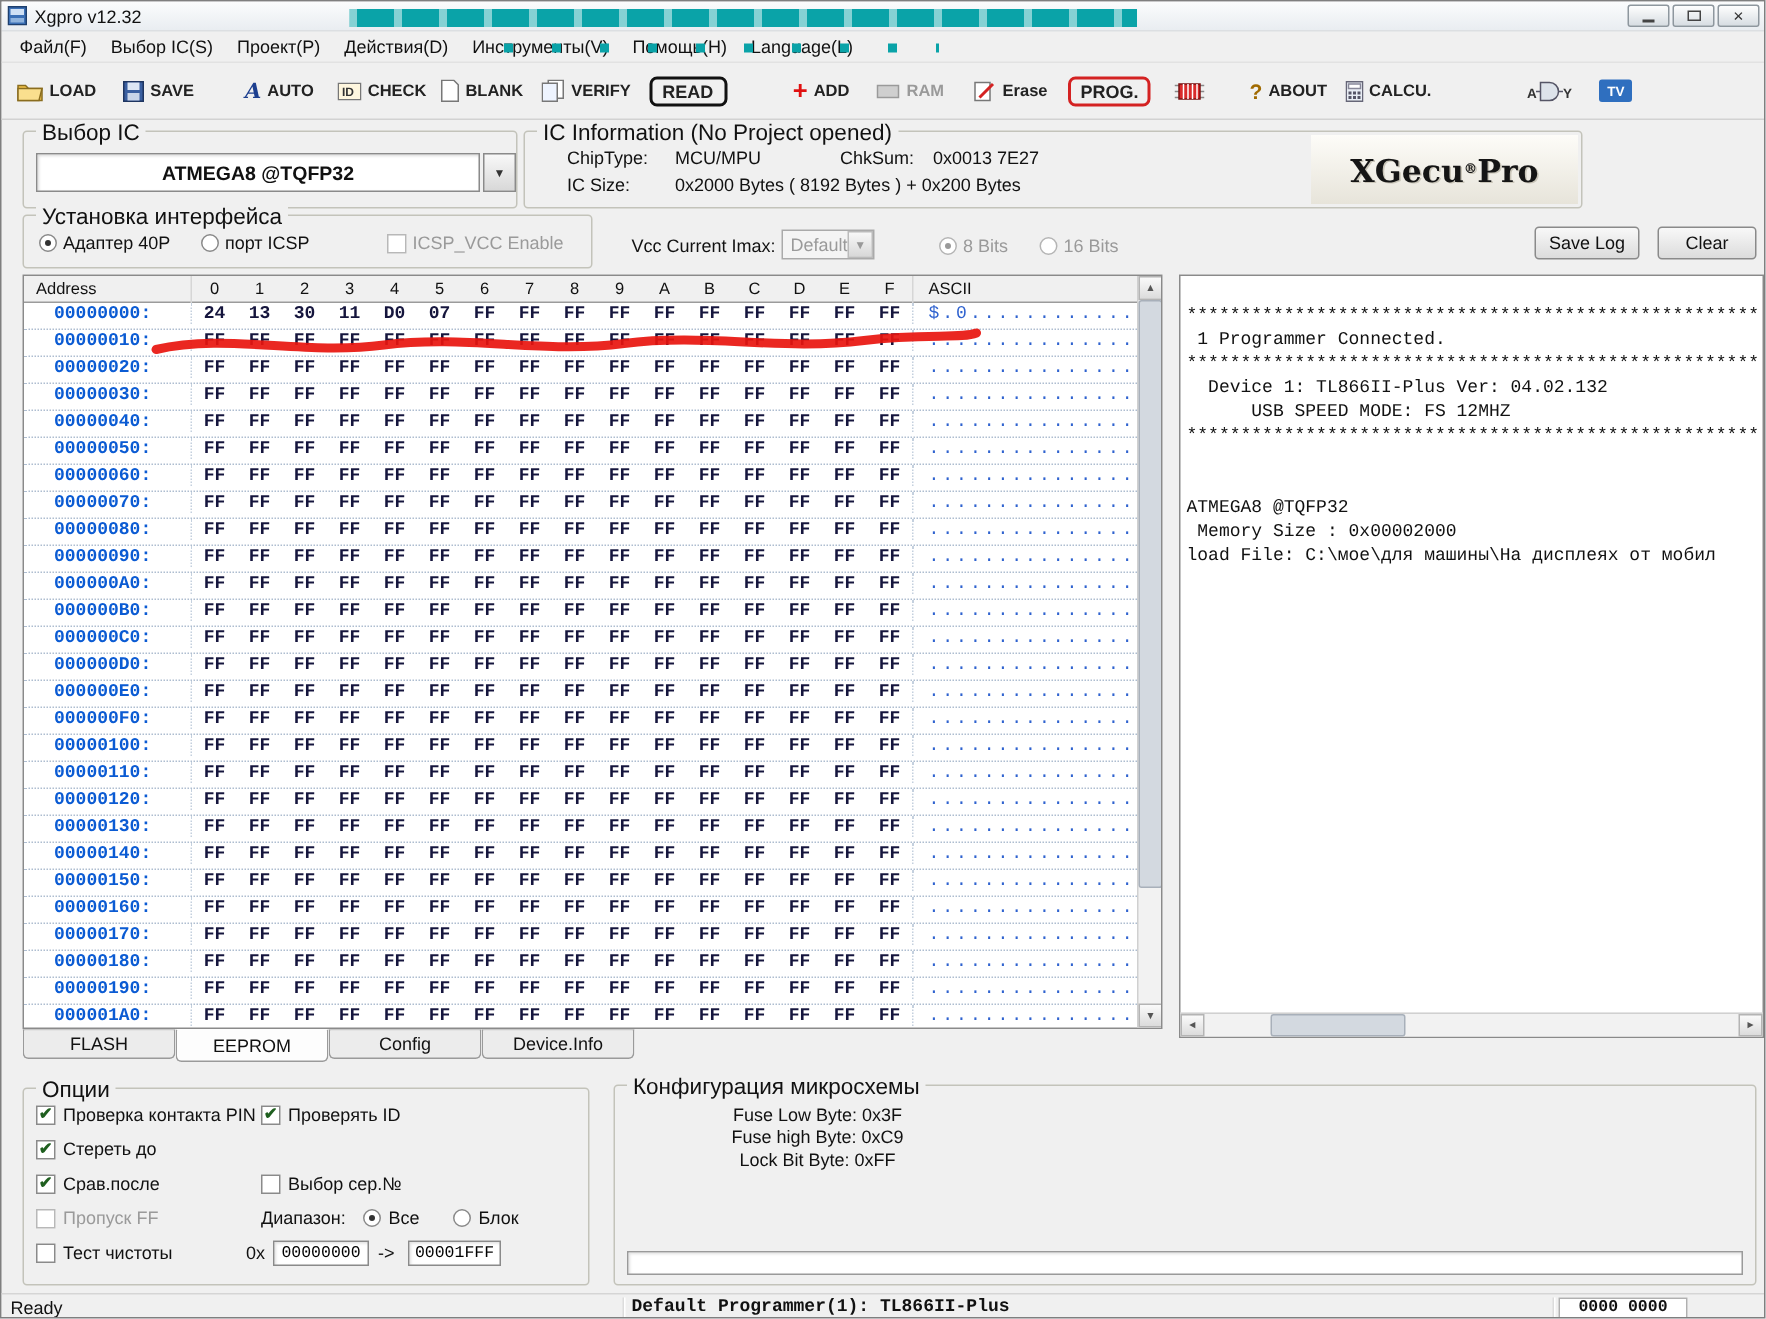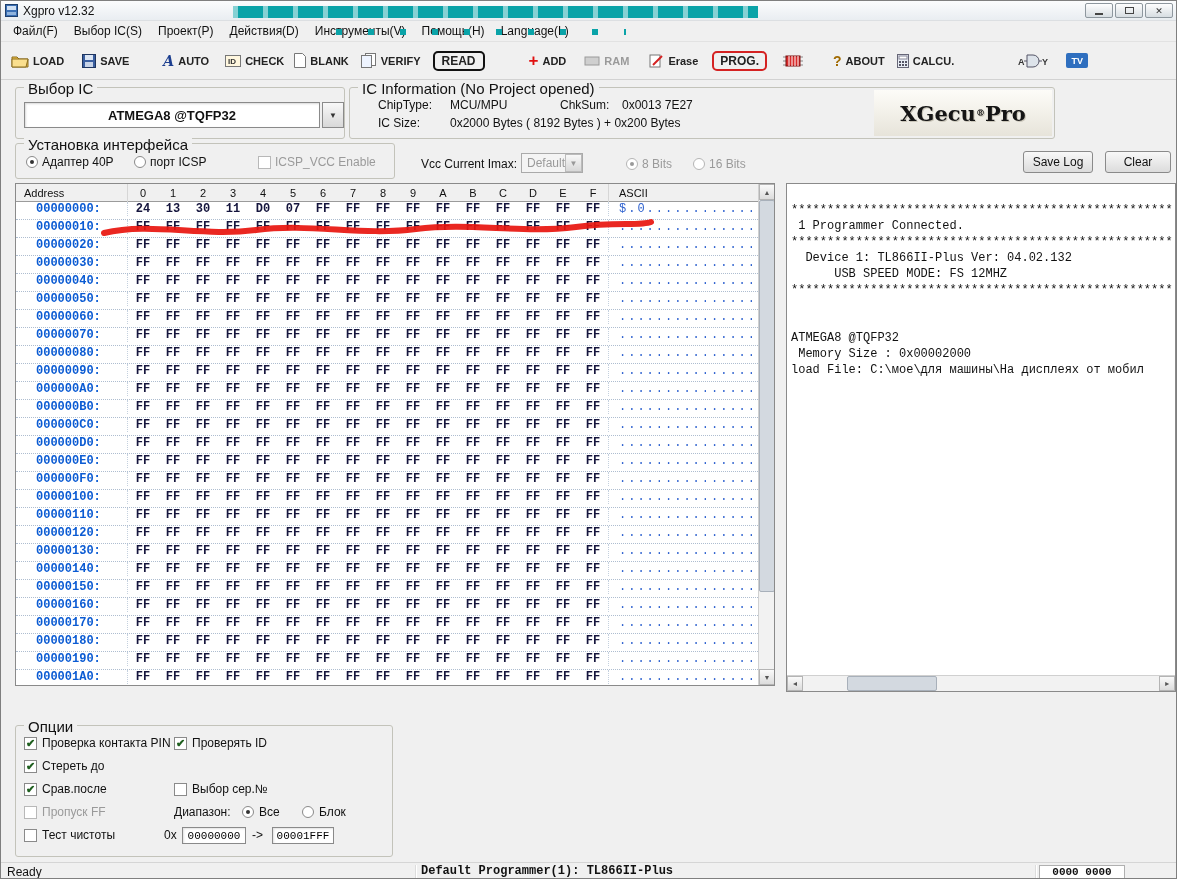--- a/index.html
+++ b/index.html
@@ -935,20 +935,26 @@
       <span class="sb-btn" style="left:0;top:0;height:15px">
           <span>◄</span>
         </span>
       <div class="hthumb"></div>
       <span class="sb-btn" style="right:0;top:0;height:15px">
           <span>►</span>
         </span>
     </div>
   </div>
 
+  <div id="tabs-row">
+      <div class="tab">FLASH</div>
+      <div class="tab active">EEPROM</div>
+      <div class="tab">Config</div>
+      <div class="tab">Device.Info</div>
+    </div>
 
   <div class="group" id="group-opts">
     <span class="gtitle">Опции</span>
     <span class="opt" style="left:8px;top:10px">
       <span class="cb">
           <span>✔</span>
         </span>
       <span>Проверка контакта PIN</span>
     </span>
     <span class="opt" style="left:158px;top:10px">
@@ -995,20 +1001,29 @@
     <span class="opt" style="left:148px;top:102px">
       <span>0x</span>
     </span>
     <input class="tin" style="position: absolute; left: 166px; top: 101px;" readonly="" value="00000000">
     <span class="opt" style="left:236px;top:102px">
       <span>-&gt;</span>
     </span>
     <input class="tin" style="position: absolute; left: 256px; top: 101px; width: 62px;" readonly="" value="00001FFF">
   </div>
 
+  <div class="group" id="group-cfg">
+    <span class="gtitle">Конфигурация микросхемы</span>
+    <div class="fuse-block">
+      <div>Fuse Low Byte: 0x3F</div>
+      <div>Fuse high Byte: 0xC9</div>
+      <div>Lock Bit Byte: 0xFF</div>
+    </div>
+    <div class="cfg-bar"></div>
+  </div>
 
   <div id="statusbar">
     <span id="sb-ready">Ready</span>
     <span class="sb-div" style="left:414px"></span>
     <span id="sb-prog">Default Programmer(1): TL866II-Plus</span>
     <span class="sb-div" style="left:1034px"></span>
     <span id="sb-counter">0000 0000</span>
   </div>
 
   <svg class="scribble" width="1177" height="879" viewBox="0 0 1177 879">

